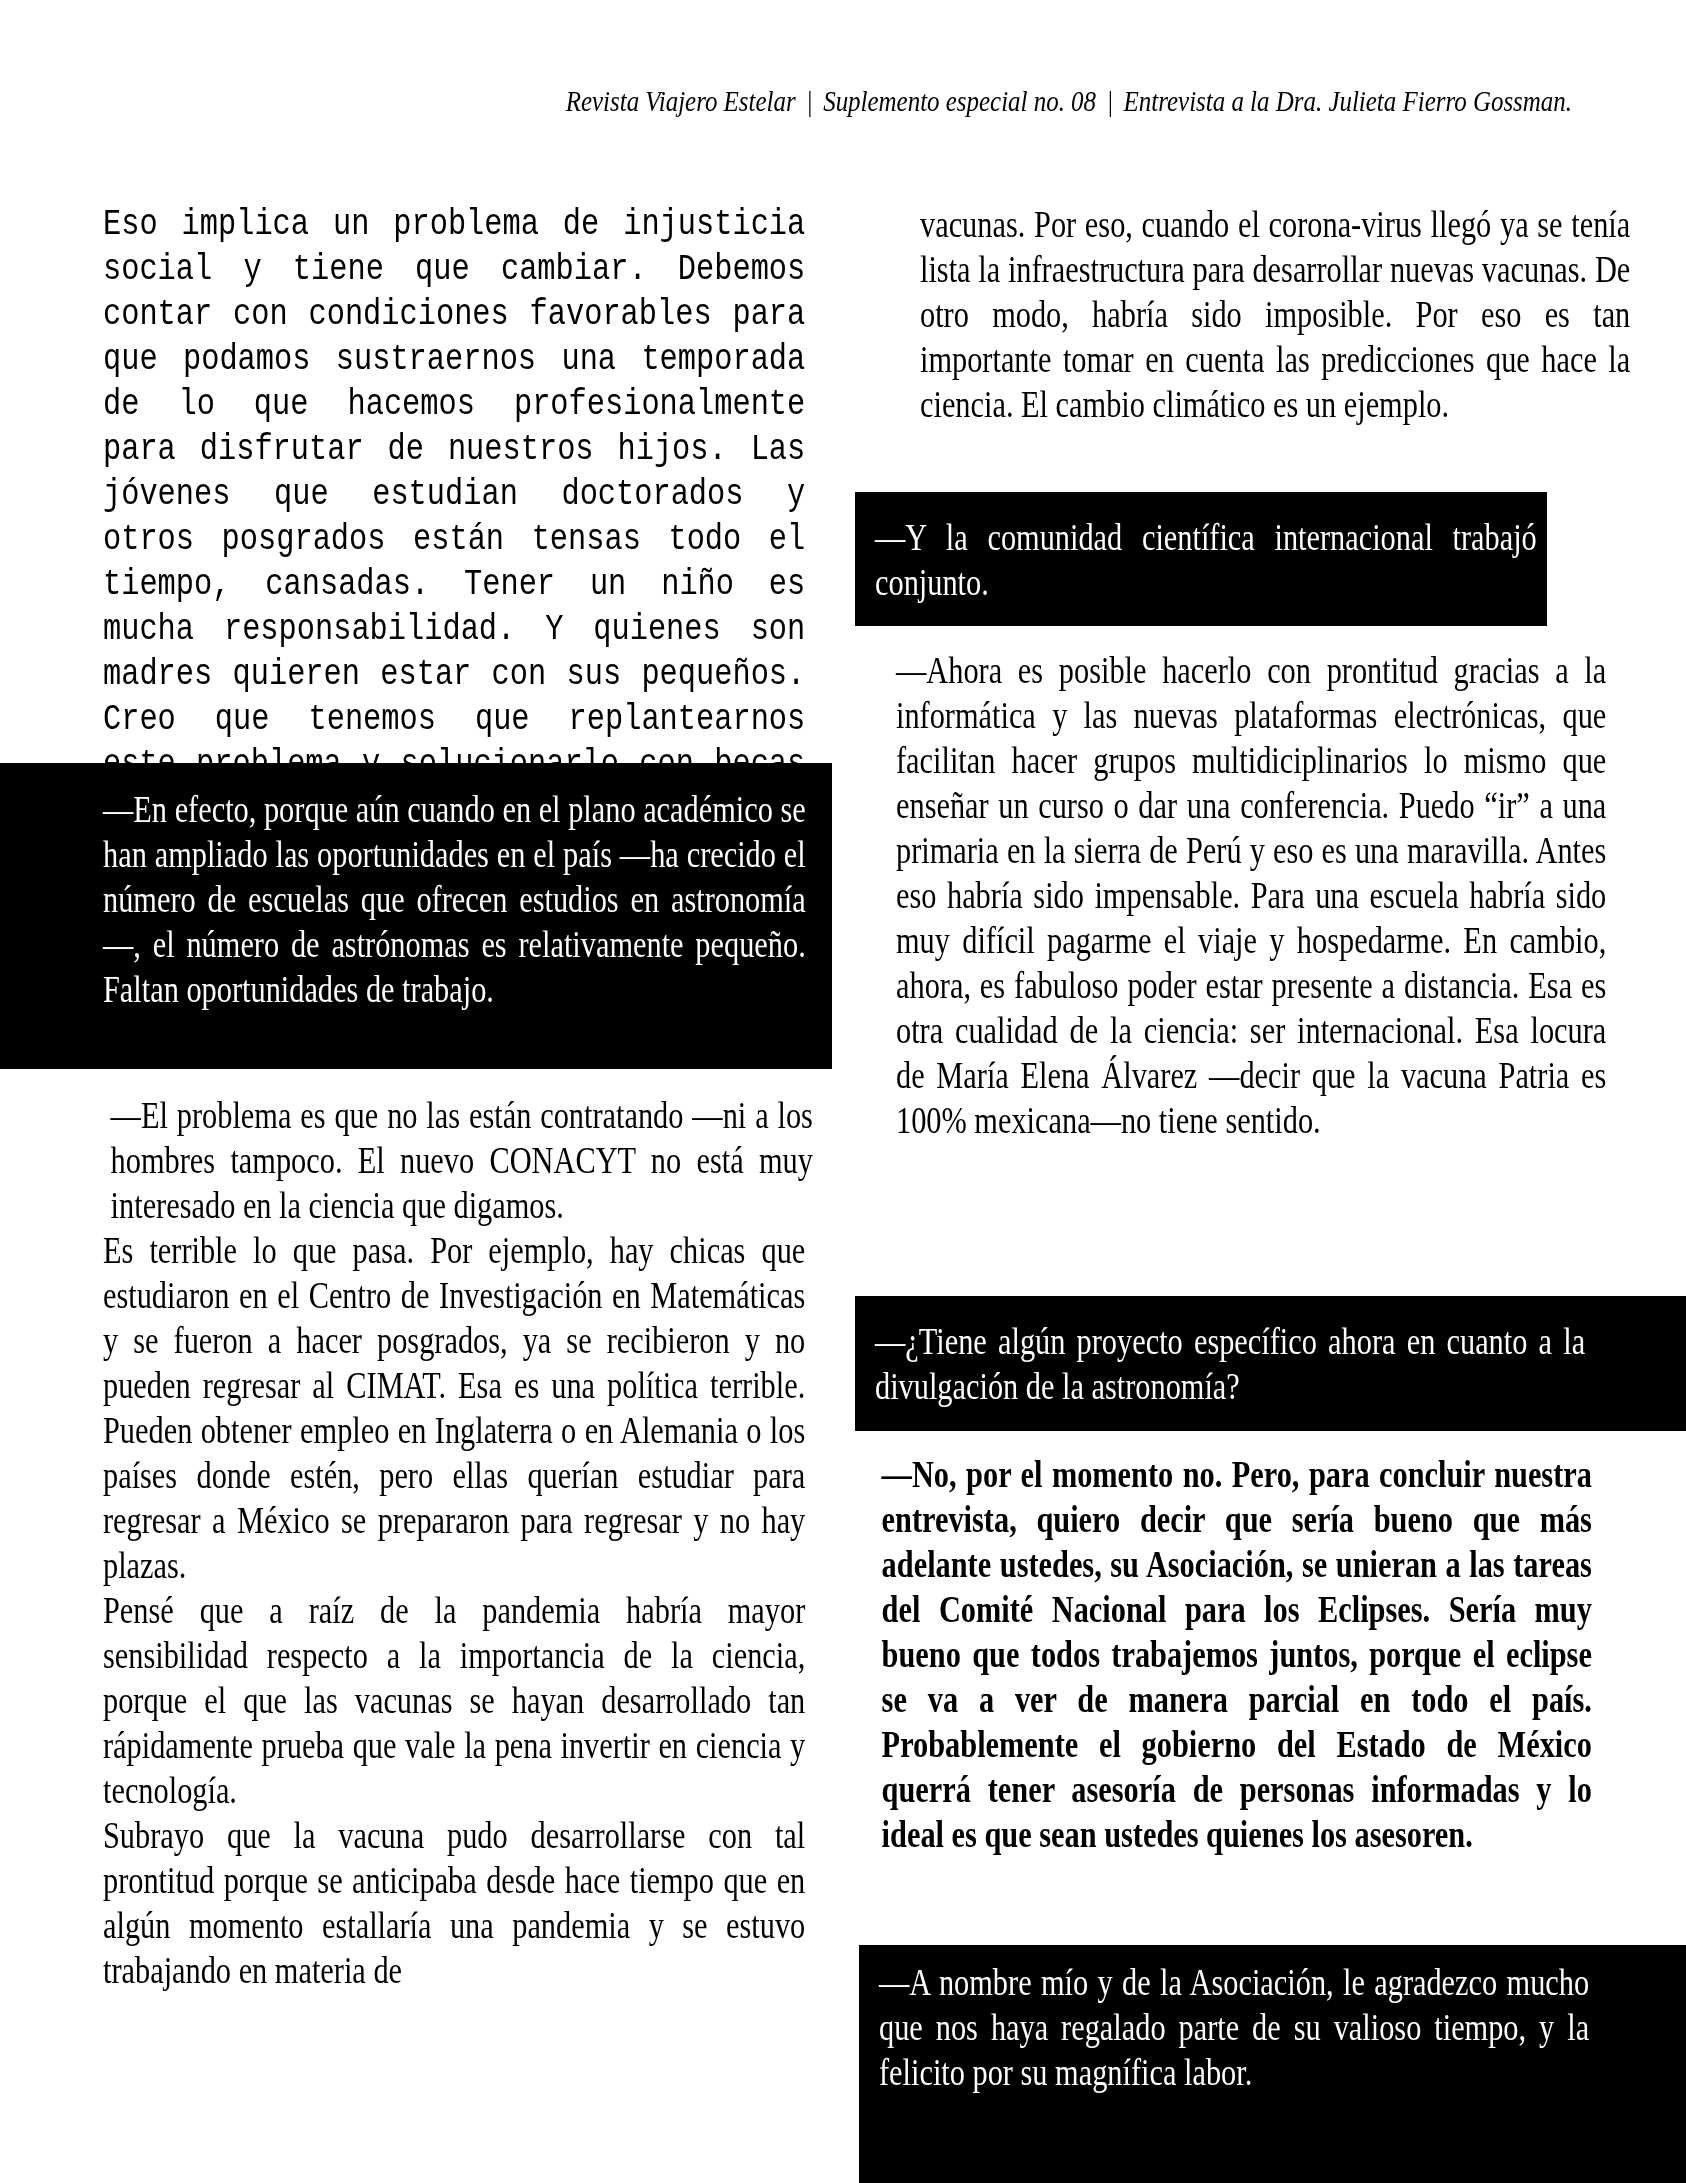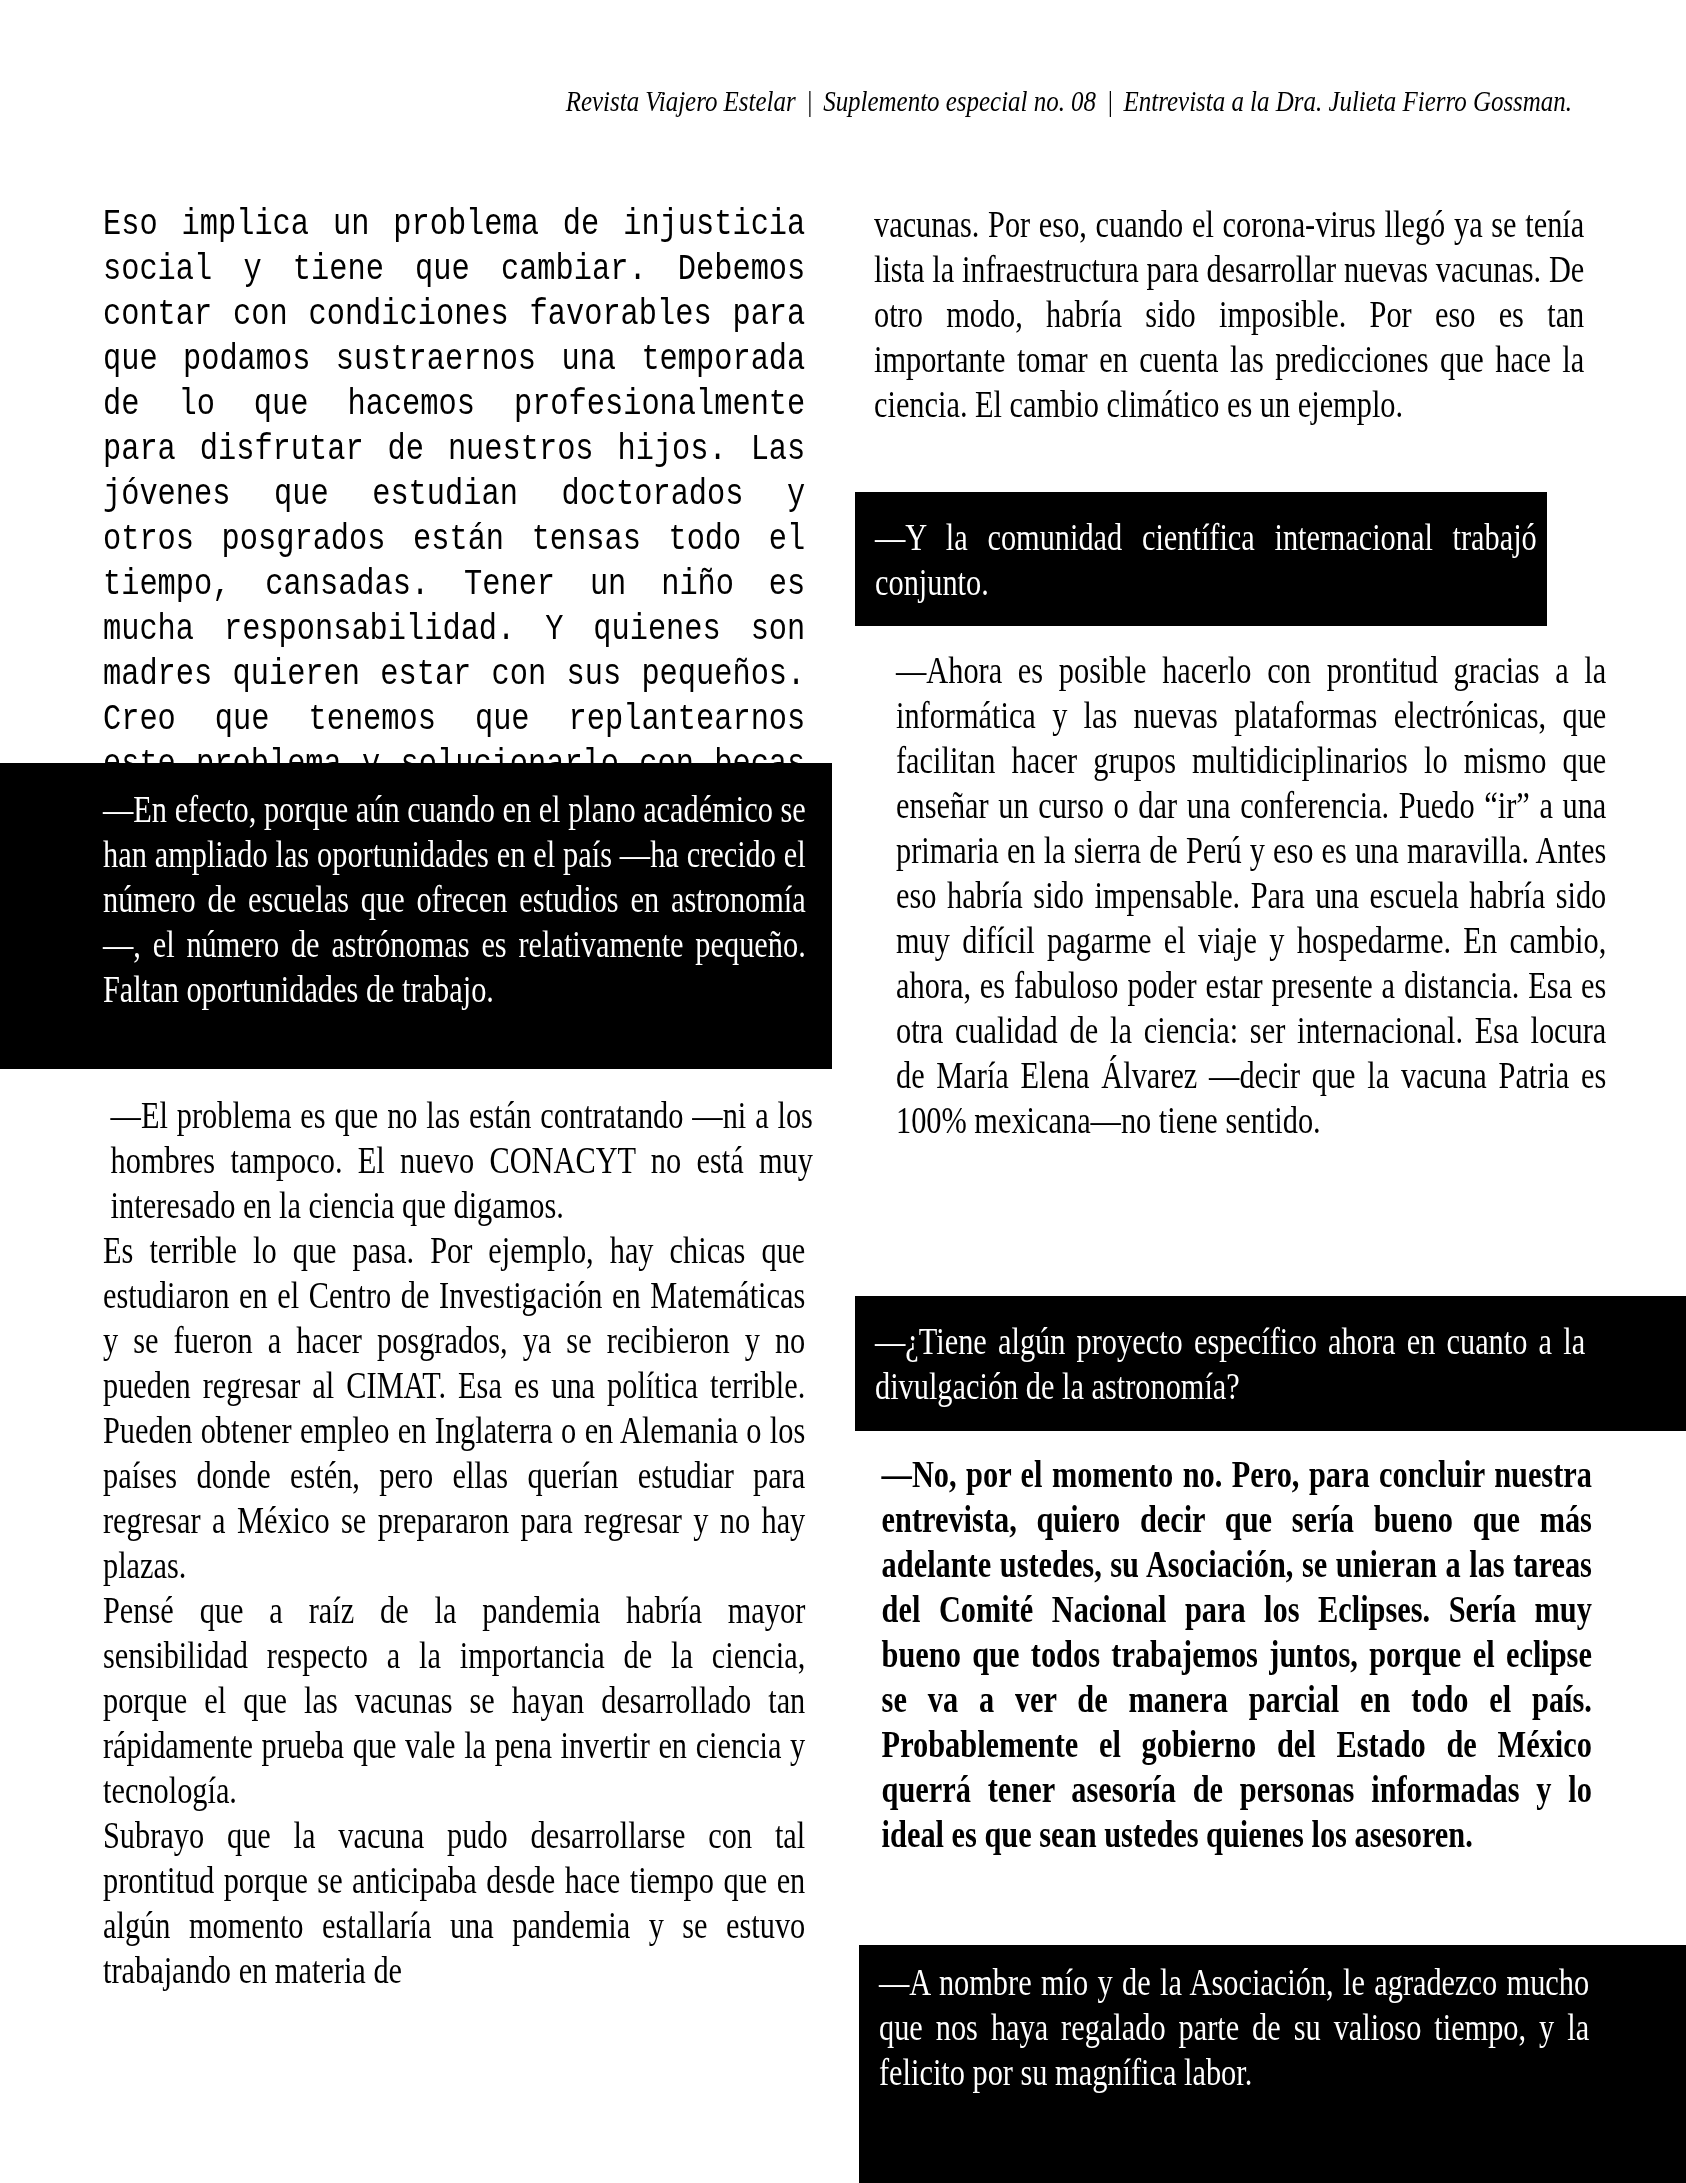--- a/index.html
+++ b/index.html
@@ -33,21 +33,21 @@
   .box-r1 .txt, .box-r2 .txt, .box-r3 .txt {
     position: absolute; left: 20px; width: 866px;
   }
   .box-r1 .txt { top: 22.5px; }
   .box-r2 .txt { top: 22.5px; }
   .box-r3 .txt { top: 14.6px; }
   .indent { padding-left: 9.3px; }
 
   .l-p1 { position: absolute; left: 103px; top: 202px; width: 702px; font-family: Liberation Mono, monospace; }
   .l-p2 { position: absolute; left: 103px; top: 1093px; width: 702px; }
-  .r-p1 { position: absolute; left: 874px; top: 202px; width: 710px; }
+  .r-p1 { position: absolute; left: 920px; top: 202px; width: 710px; }
   .r-p2 { position: absolute; left: 896px; top: 648px; width: 710px; }
   .r-p3 { position: absolute; left: 874px; top: 1452px; width: 710px; font-weight: bold; }
 </style>
 </head>
 <body>
 
 <div class="header">
   <span>Revista Viajero Estelar</span><span class="sep">|</span><span>Suplemento especial no. 08</span><span class="sep">|</span><span>Entrevista a la Dra. Julieta Fierro Gossman.</span>
 </div>
 

